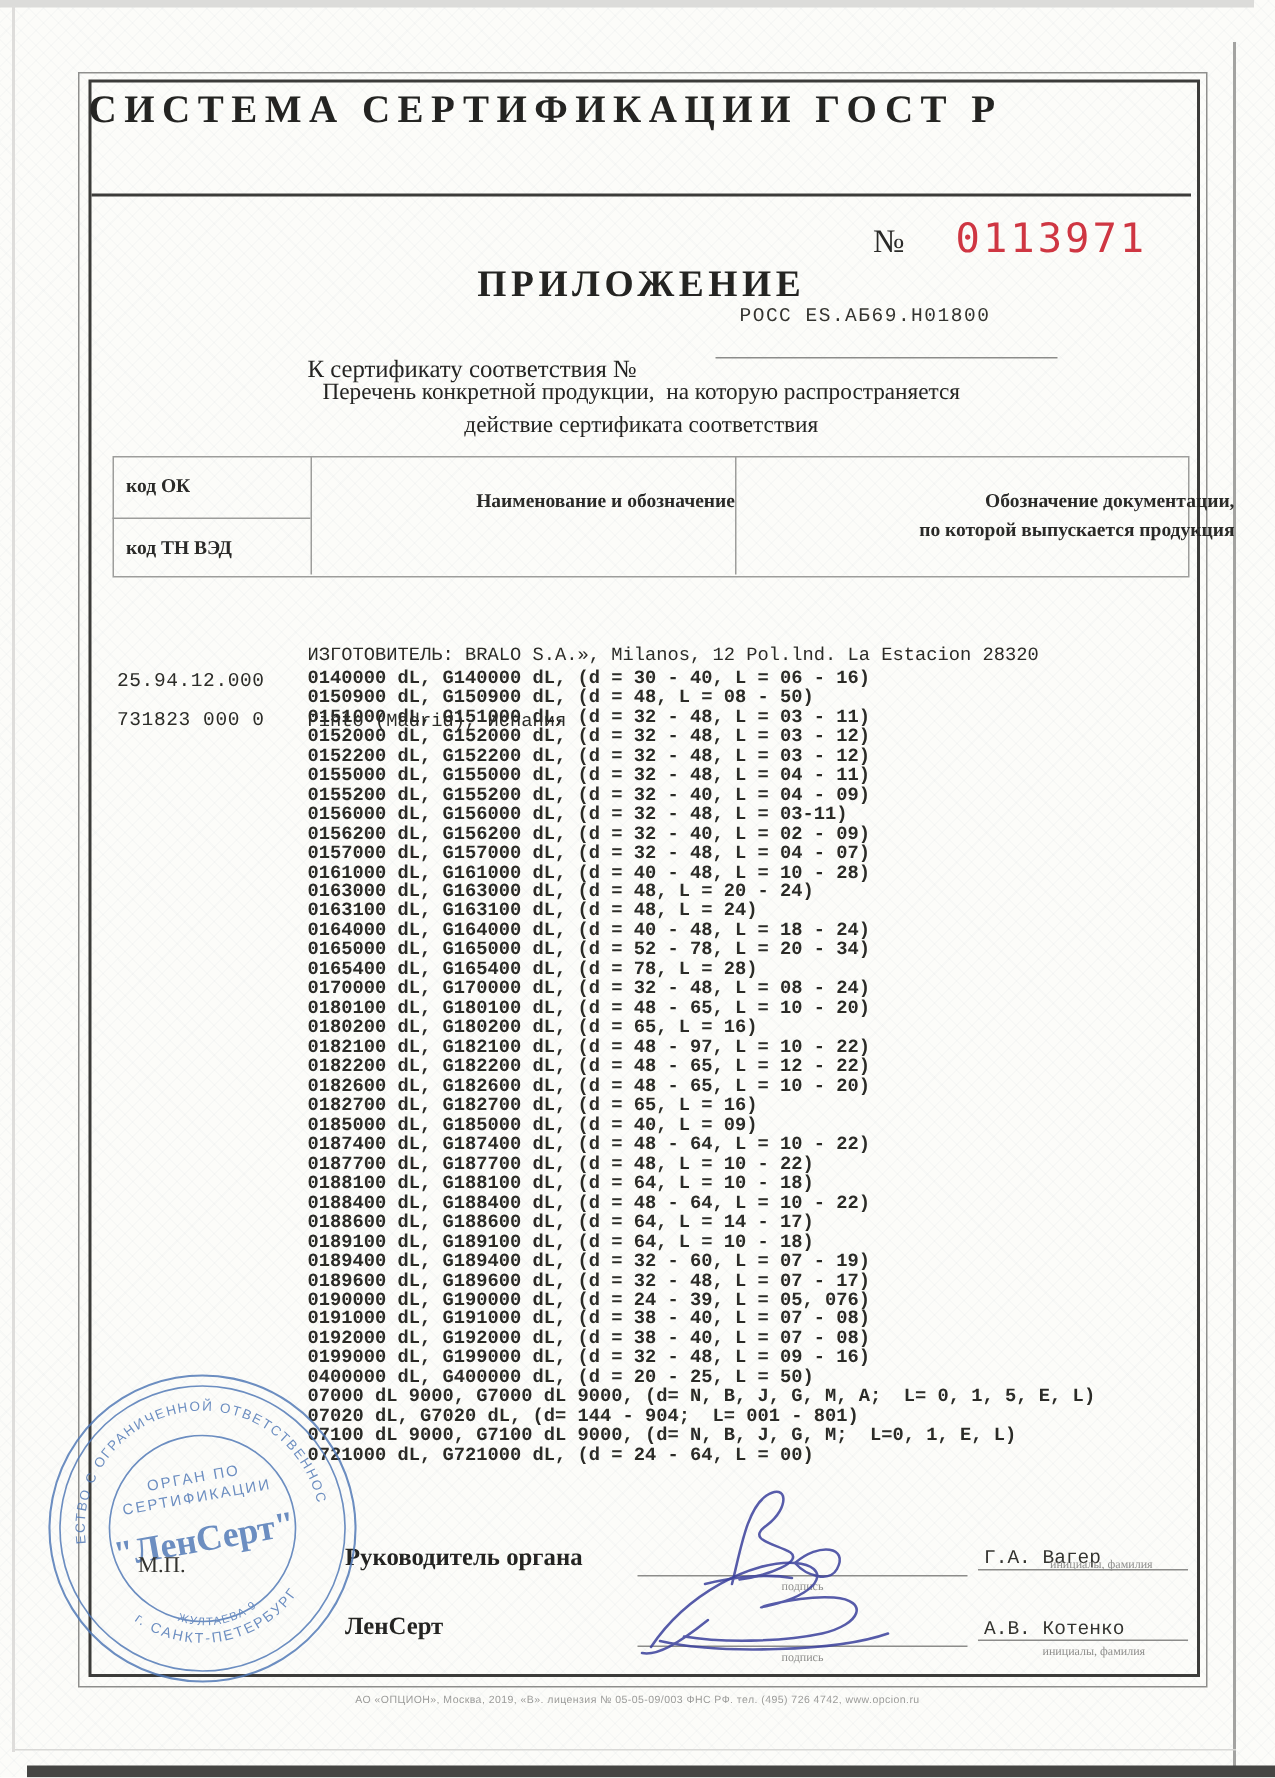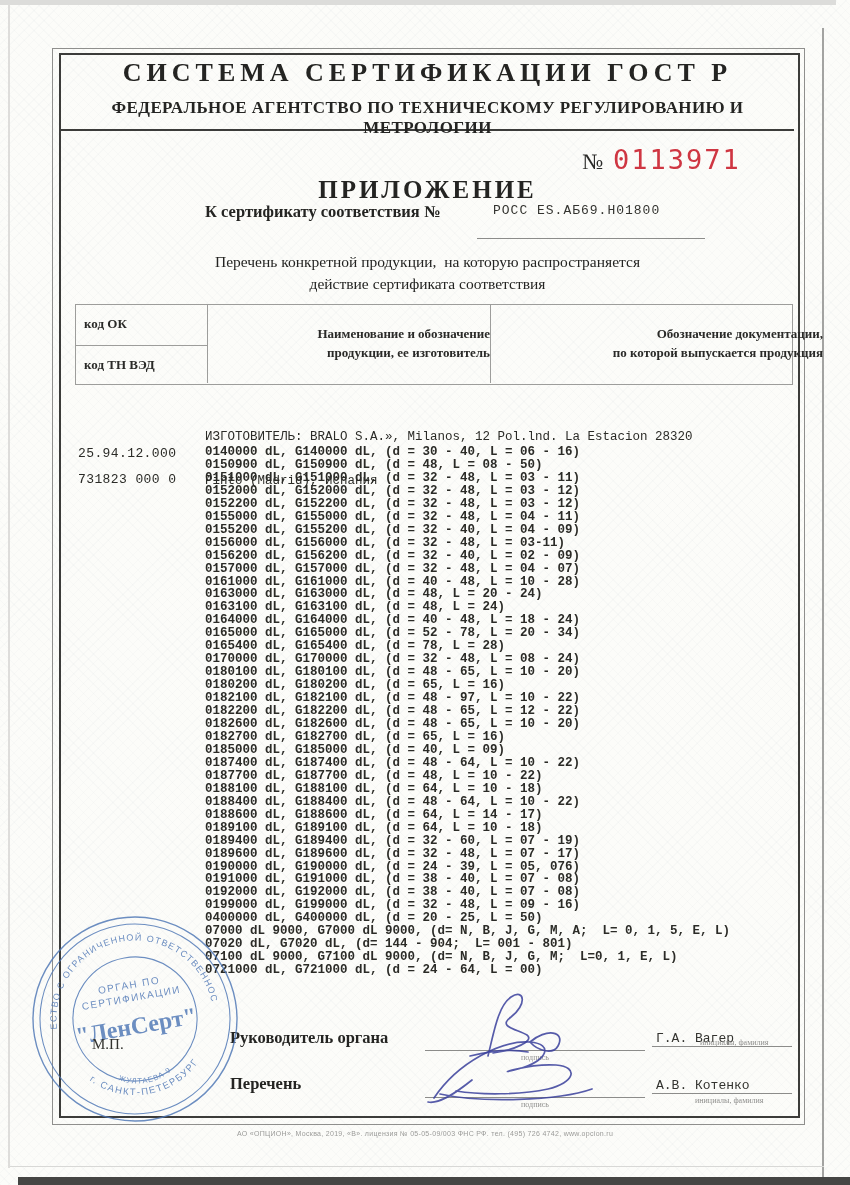--- a/index.html
+++ b/index.html
@@ -16,28 +16,28 @@
   .edge-top{left:0;top:0;width:836px;height:5px;background:#dcdcda;}
   .edge-left{left:8px;top:4px;width:2px;height:1164px;background:#dedddb;}
   .edge-right{left:822px;top:28px;width:2px;height:1150px;background:#a3a3a1;}
   .edge-bottom-paper{left:10px;top:1166px;width:814px;height:1px;background:#d8d8d6;}
   .edge-bottom-bar{left:18px;top:1177px;width:832px;height:8px;background:#454543;}
   
   .frame-outer{left:52px;top:48px;width:751px;height:1075px;border:1px solid #8f8f8d;}
   .frame-inner{left:59px;top:53px;width:737px;height:1061px;border:2px solid #3c3c3a;}
   .hdr-divider{left:61px;top:129px;width:733px;height:2px;background:#3c3c3a;}
   
-  .h1{left:59px;top:58px;width:737px;text-align:center;font-size:26px;font-weight:bold;letter-spacing:5px;color:#242422;}
+  .h1{left:59px;top:58px;width:737px;font-size:26px;font-weight:bold;letter-spacing:5px;color:#242422;}
   .h2{left:59px;top:98px;width:737px;text-align:center;font-size:17px;font-weight:bold;letter-spacing:0.4px;color:#242422;}
   
   .numline{left:582px;top:144px;display:flex;align-items:baseline;gap:10px;}
   .num-prefix{font-size:22px;color:#2a2a28;}
-  .num-value{font-family:"DejaVu Sans Mono","Liberation Mono",monospace;font-size:27px;letter-spacing:2px;color:var(--accent-red,#cf3642);}
+  .num-value{font-family:"DejaVu Sans Mono","Liberation Mono",monospace;font-size:27px;letter-spacing:2px;color:var(--accent-red,#cf3642);margin-left:24px;}
   .doc-title{left:59px;top:176px;width:737px;text-align:center;font-size:25px;font-weight:bold;letter-spacing:3px;color:#242422;}
-  .cert-label{left:205px;top:202px;font-size:16.5px;font-weight:bold;color:#242422;}
+  .cert-label{left:205px;top:236px;font-size:16.5px;font-weight:normal;color:#242422;}
   .cert-value{left:493px;top:203px;font-family:"Liberation Mono","DejaVu Sans Mono",monospace;font-size:13px;letter-spacing:1px;color:#33332f;}
   .cert-underline{left:477px;top:238px;width:228px;height:1px;background:#8c8c8a;}
   .subtitle{left:59px;width:737px;text-align:center;font-size:15.5px;font-weight:normal;white-space:pre;color:#242422;}
   .sub1{top:253px;} .sub2{top:275px;}
   
   .tbl-box{left:75px;top:304px;width:716px;height:79px;border:1px solid #9d9d9b;}
   .tbl-v1{left:207px;top:304px;width:1px;height:79px;background:#9d9d9b;}
   .tbl-v2{left:490px;top:304px;width:1px;height:79px;background:#9d9d9b;}
   .tbl-h1{left:75px;top:345px;width:132px;height:1px;background:#9d9d9b;}
   .tbl-label{font-size:13px;font-weight:bold;color:#2a2a28;}
@@ -78,21 +78,20 @@
   <div class="abs edge-left"></div>
   <div class="abs edge-right"></div>
   <div class="abs edge-bottom-paper"></div>
   <div class="abs edge-bottom-bar"></div>
 
   <div class="abs frame-outer"></div>
   <div class="abs frame-inner"></div>
   <div class="abs hdr-divider"></div>
 
   <div class="abs h1">СИСТЕМА СЕРТИФИКАЦИИ ГОСТ Р</div>
-  <div class="abs h2">ФЕДЕРАЛЬНОЕ АГЕНТСТВО ПО ТЕХНИЧЕСКОМУ РЕГУЛИРОВАНИЮ И МЕТРОЛОГИИ</div>
 
   <div class="abs numline">
     <span class="num-prefix">№</span>
     <span class="num-value">0113971</span>
   </div>
 
   <div class="abs doc-title">ПРИЛОЖЕНИЕ</div>
   <div class="abs cert-label">К сертификату соответствия №</div>
   <div class="abs cert-value">РОСС ES.АБ69.Н01800</div>
   <div class="abs cert-underline"></div>
@@ -101,21 +100,20 @@
   <div class="abs subtitle sub2">действие сертификата соответствия</div>
 
   <div class="abs tbl-box"></div>
   <div class="abs tbl-v1"></div>
   <div class="abs tbl-v2"></div>
   <div class="abs tbl-h1"></div>
   <div class="abs tbl-label lbl-ok">код ОК</div>
   <div class="abs tbl-label lbl-tnved">код ТН ВЭД</div>
   <div class="abs tbl-col col2">
     <div>Наименование и обозначение</div>
-    <div>продукции, ее изготовитель</div>
   </div>
   <div class="abs tbl-col col3">
     <div>Обозначение документации,</div>
     <div>по которой выпускается продукция</div>
   </div>
 
   <div class="abs mono manufacturer">
     <div>ИЗГОТОВИТЕЛЬ: BRALO S.A.», Milanos, 12 Pol.lnd. La Estacion 28320</div>
     <div>Pinto (Madrid), Испания</div>
   </div>
@@ -123,21 +121,21 @@
   <div class="abs mono code-tnved">731823 000 0</div>
   <div class="abs mono product-list"><div class="prow">0140000 dL, G140000 dL, (d = 30 - 40, L = 06 - 16)</div><div class="prow">0150900 dL, G150900 dL, (d = 48, L = 08 - 50)</div><div class="prow">0151000 dL, G151000 dL, (d = 32 - 48, L = 03 - 11)</div><div class="prow">0152000 dL, G152000 dL, (d = 32 - 48, L = 03 - 12)</div><div class="prow">0152200 dL, G152200 dL, (d = 32 - 48, L = 03 - 12)</div><div class="prow">0155000 dL, G155000 dL, (d = 32 - 48, L = 04 - 11)</div><div class="prow">0155200 dL, G155200 dL, (d = 32 - 40, L = 04 - 09)</div><div class="prow">0156000 dL, G156000 dL, (d = 32 - 48, L = 03-11)</div><div class="prow">0156200 dL, G156200 dL, (d = 32 - 40, L = 02 - 09)</div><div class="prow">0157000 dL, G157000 dL, (d = 32 - 48, L = 04 - 07)</div><div class="prow">0161000 dL, G161000 dL, (d = 40 - 48, L = 10 - 28)</div><div class="prow">0163000 dL, G163000 dL, (d = 48, L = 20 - 24)</div><div class="prow">0163100 dL, G163100 dL, (d = 48, L = 24)</div><div class="prow">0164000 dL, G164000 dL, (d = 40 - 48, L = 18 - 24)</div><div class="prow">0165000 dL, G165000 dL, (d = 52 - 78, L = 20 - 34)</div><div class="prow">0165400 dL, G165400 dL, (d = 78, L = 28)</div><div class="prow">0170000 dL, G170000 dL, (d = 32 - 48, L = 08 - 24)</div><div class="prow">0180100 dL, G180100 dL, (d = 48 - 65, L = 10 - 20)</div><div class="prow">0180200 dL, G180200 dL, (d = 65, L = 16)</div><div class="prow">0182100 dL, G182100 dL, (d = 48 - 97, L = 10 - 22)</div><div class="prow">0182200 dL, G182200 dL, (d = 48 - 65, L = 12 - 22)</div><div class="prow">0182600 dL, G182600 dL, (d = 48 - 65, L = 10 - 20)</div><div class="prow">0182700 dL, G182700 dL, (d = 65, L = 16)</div><div class="prow">0185000 dL, G185000 dL, (d = 40, L = 09)</div><div class="prow">0187400 dL, G187400 dL, (d = 48 - 64, L = 10 - 22)</div><div class="prow">0187700 dL, G187700 dL, (d = 48, L = 10 - 22)</div><div class="prow">0188100 dL, G188100 dL, (d = 64, L = 10 - 18)</div><div class="prow">0188400 dL, G188400 dL, (d = 48 - 64, L = 10 - 22)</div><div class="prow">0188600 dL, G188600 dL, (d = 64, L = 14 - 17)</div><div class="prow">0189100 dL, G189100 dL, (d = 64, L = 10 - 18)</div><div class="prow">0189400 dL, G189400 dL, (d = 32 - 60, L = 07 - 19)</div><div class="prow">0189600 dL, G189600 dL, (d = 32 - 48, L = 07 - 17)</div><div class="prow">0190000 dL, G190000 dL, (d = 24 - 39, L = 05, 076)</div><div class="prow">0191000 dL, G191000 dL, (d = 38 - 40, L = 07 - 08)</div><div class="prow">0192000 dL, G192000 dL, (d = 38 - 40, L = 07 - 08)</div><div class="prow">0199000 dL, G199000 dL, (d = 32 - 48, L = 09 - 16)</div><div class="prow">0400000 dL, G400000 dL, (d = 20 - 25, L = 50)</div><div class="prow">07000 dL 9000, G7000 dL 9000, (d= N, B, J, G, M, A;  L= 0, 1, 5, E, L)</div><div class="prow">07020 dL, G7020 dL, (d= 144 - 904;  L= 001 - 801)</div><div class="prow">07100 dL 9000, G7100 dL 9000, (d= N, B, J, G, M;  L=0, 1, E, L)</div><div class="prow">0721000 dL, G721000 dL, (d = 24 - 64, L = 00)</div></div>
 
   <div class="abs sig-label sig-label-1">Руководитель органа</div>
   <div class="abs sig-line sig-line-1a"></div>
   <div class="abs caption cap-sign-1">подпись</div>
   <div class="abs sig-name sig-name-1">Г.А. Вагер</div>
   <div class="abs sig-line sig-line-1b"></div>
   <div class="abs caption cap-name-1">инициалы, фамилия</div>
 
-  <div class="abs sig-label sig-label-2">Перечень</div>
+  <div class="abs sig-label sig-label-2">ЛенСерт</div>
   <div class="abs sig-line sig-line-2a"></div>
   <div class="abs caption cap-sign-2">подпись</div>
   <div class="abs sig-name sig-name-2">А.В. Котенко</div>
   <div class="abs sig-line sig-line-2b"></div>
   <div class="abs caption cap-name-2">инициалы, фамилия</div>
 
   <div class="abs mp">М.П.</div>
 
   <svg class="abs stamp" viewBox="0 0 218 218">
     <defs>

